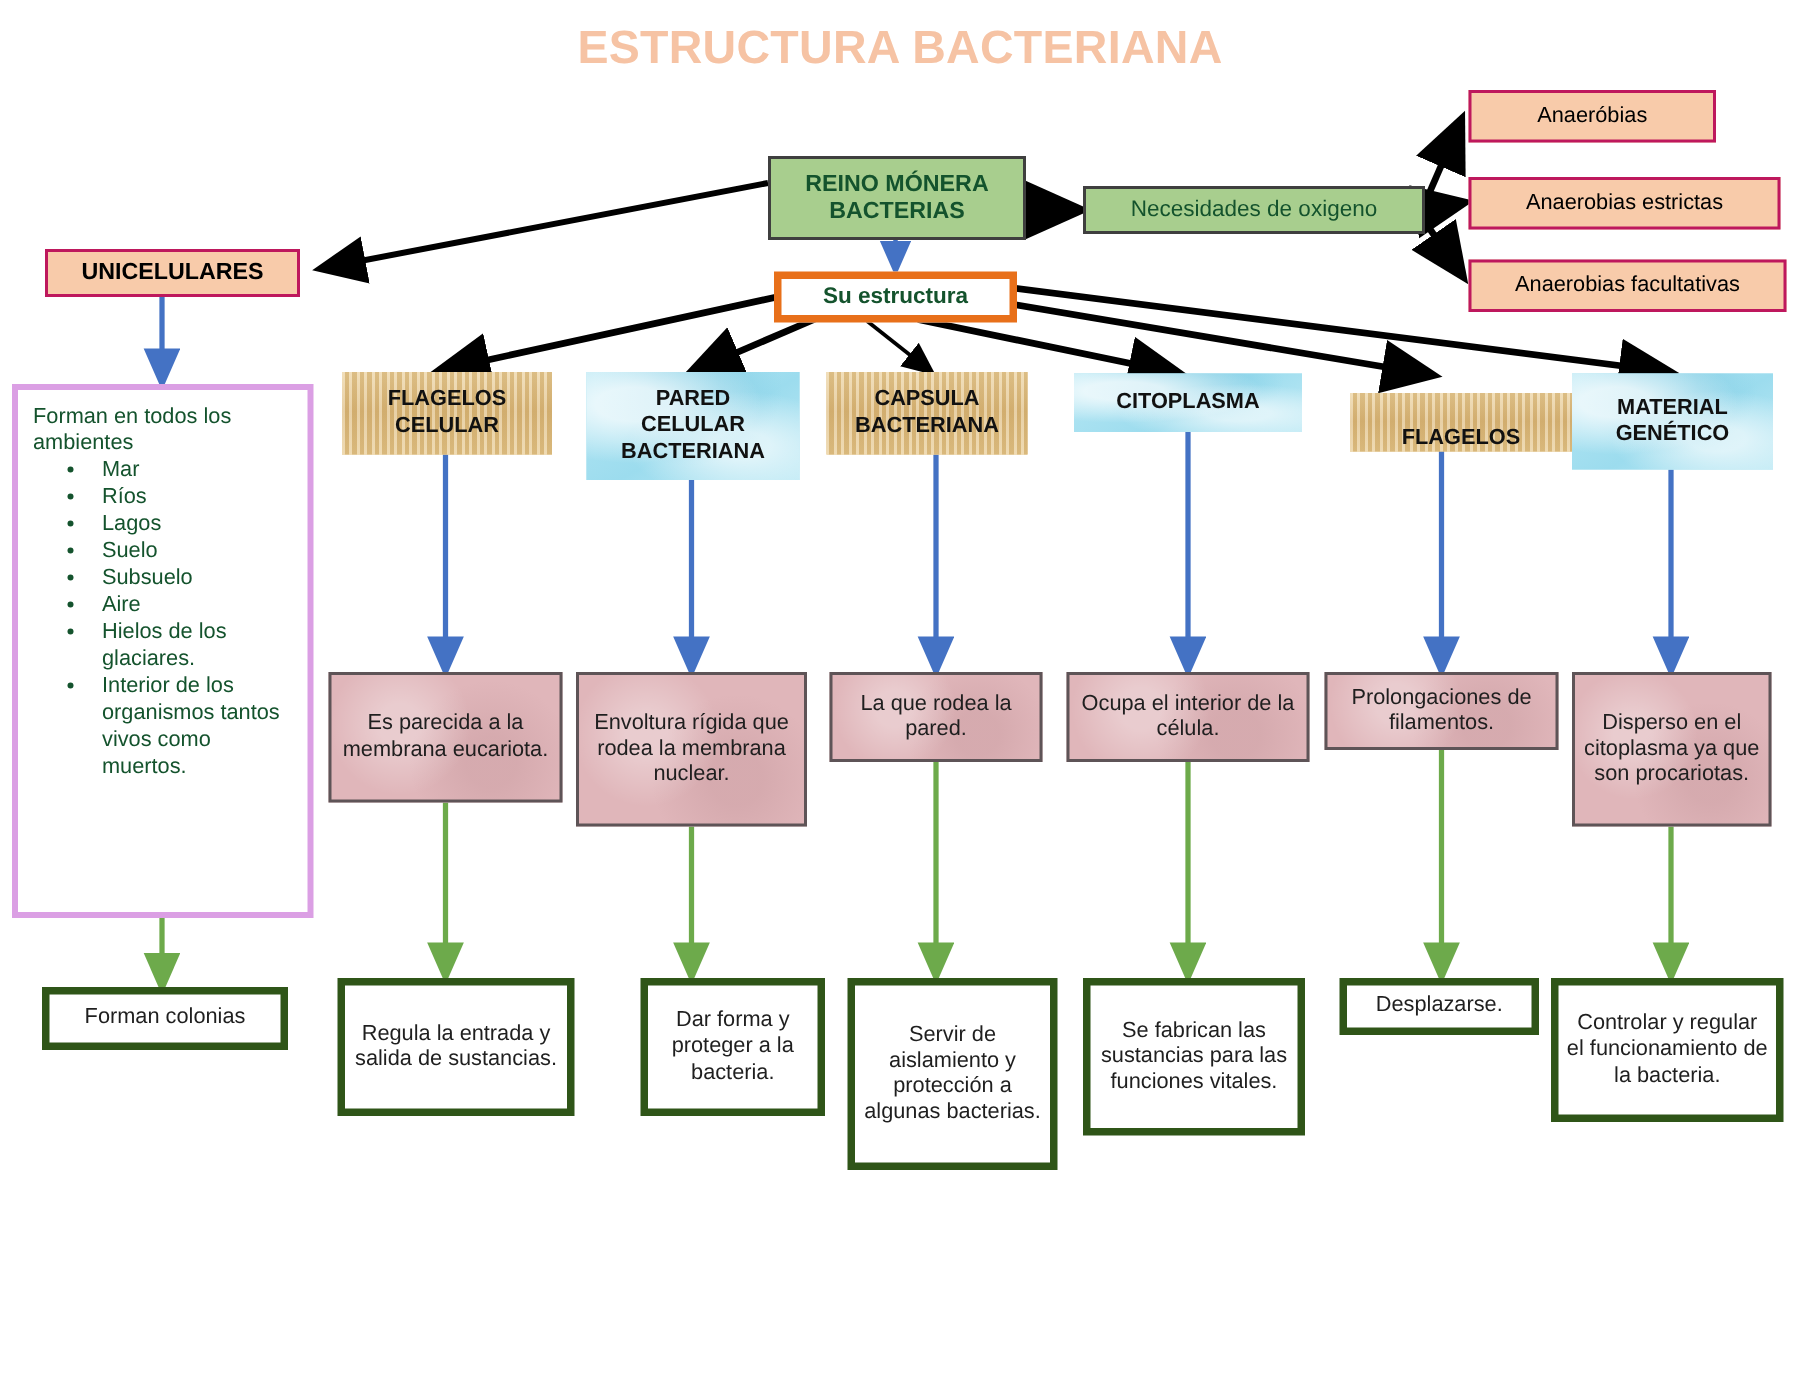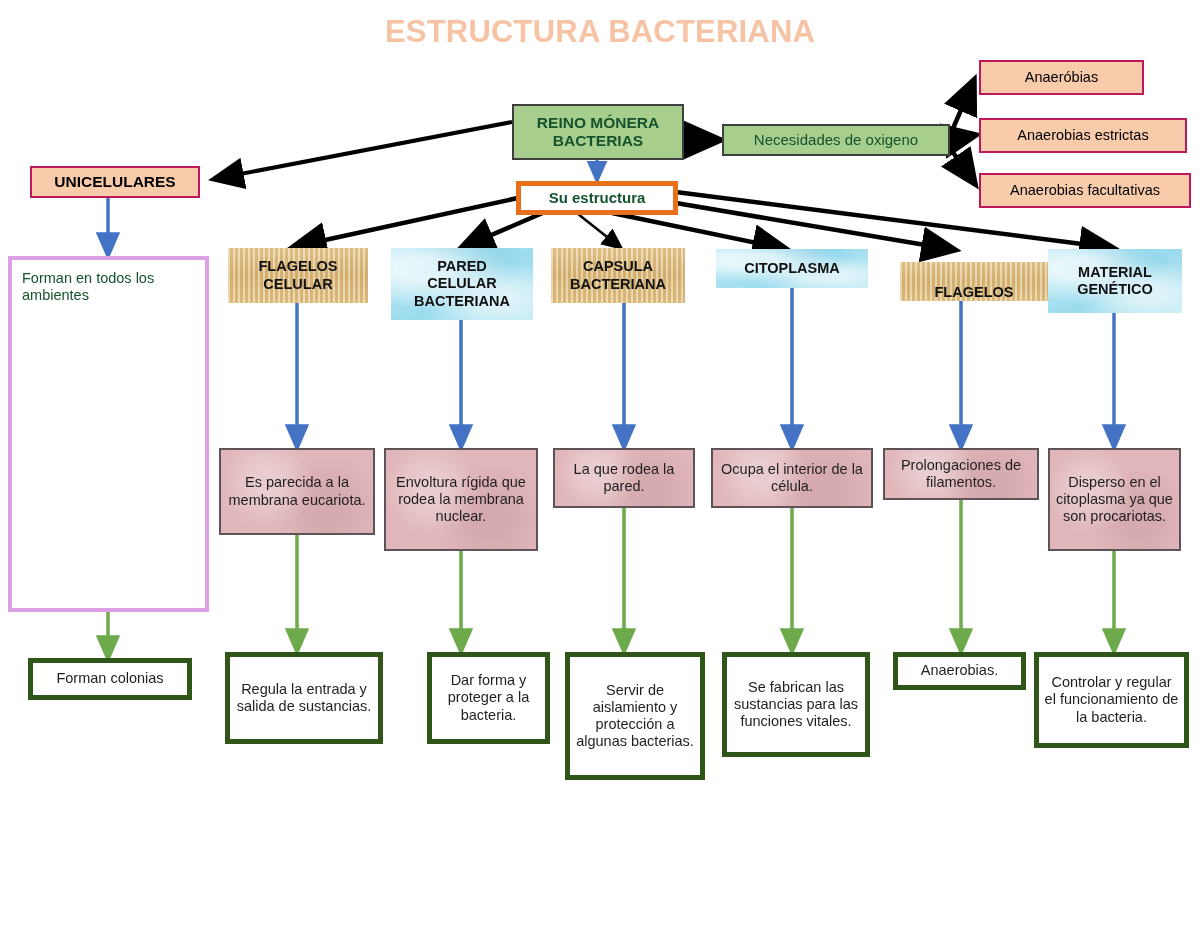--- a/index.html
+++ b/index.html
@@ -262,20 +262,30 @@
   <div class="node peach-box" style="left:979px; top:173px; width:212px; height:35px;">
     <span>Anaerobias facultativas</span>
   </div>
 
   <div class="node peach-box bold" style="left:30px; top:166px; width:170px; height:32px;">
     <span>UNICELULARES</span>
   </div>
 
   <div class="node purple-box" style="left:8px; top:256px; width:201px; height:356px;">
     <div class="lead">Forman en todos los ambientes</div>
+    <ul>
+      <li>Mar</li>
+      <li>Ríos</li>
+      <li>Lagos</li>
+      <li>Suelo</li>
+      <li>Subsuelo</li>
+      <li>Aire</li>
+      <li>Hielos de los glaciares.</li>
+      <li>Interior de los organismos tantos vivos como muertos.</li>
+    </ul>
   </div>
 
   <div class="node dgreen-box" style="left:28px; top:658px; width:164px; height:42px;">
     <span>Forman colonias</span>
   </div>
 
   <div class="node orange-box" style="left:516px; top:181px; width:162px; height:34px;">
     <span>Su estructura</span>
   </div>
 
@@ -342,20 +352,20 @@
 
   <div class="node dgreen-box" style="left:565px; top:652px; width:140px; height:128px; padding:3px 5px;">
     <span>Servir de aislamiento y protección a algunas bacterias.</span>
   </div>
 
   <div class="node dgreen-box" style="left:722px; top:652px; width:148px; height:105px; padding:3px 5px;">
     <span>Se fabrican las sustancias para las funciones vitales.</span>
   </div>
 
   <div class="node dgreen-box" style="left:893px; top:652px; width:133px; height:38px; padding:3px 5px;">
-    <span>Anaerobias.</span>
+    <span>Desplazarse.</span>
   </div>
 
   <div class="node dgreen-box" style="left:1034px; top:652px; width:155px; height:96px; padding:3px 5px;">
     <span>Controlar y regular el funcionamiento de la bacteria.</span>
   </div>
 
 </div>
 
 </body></html>

